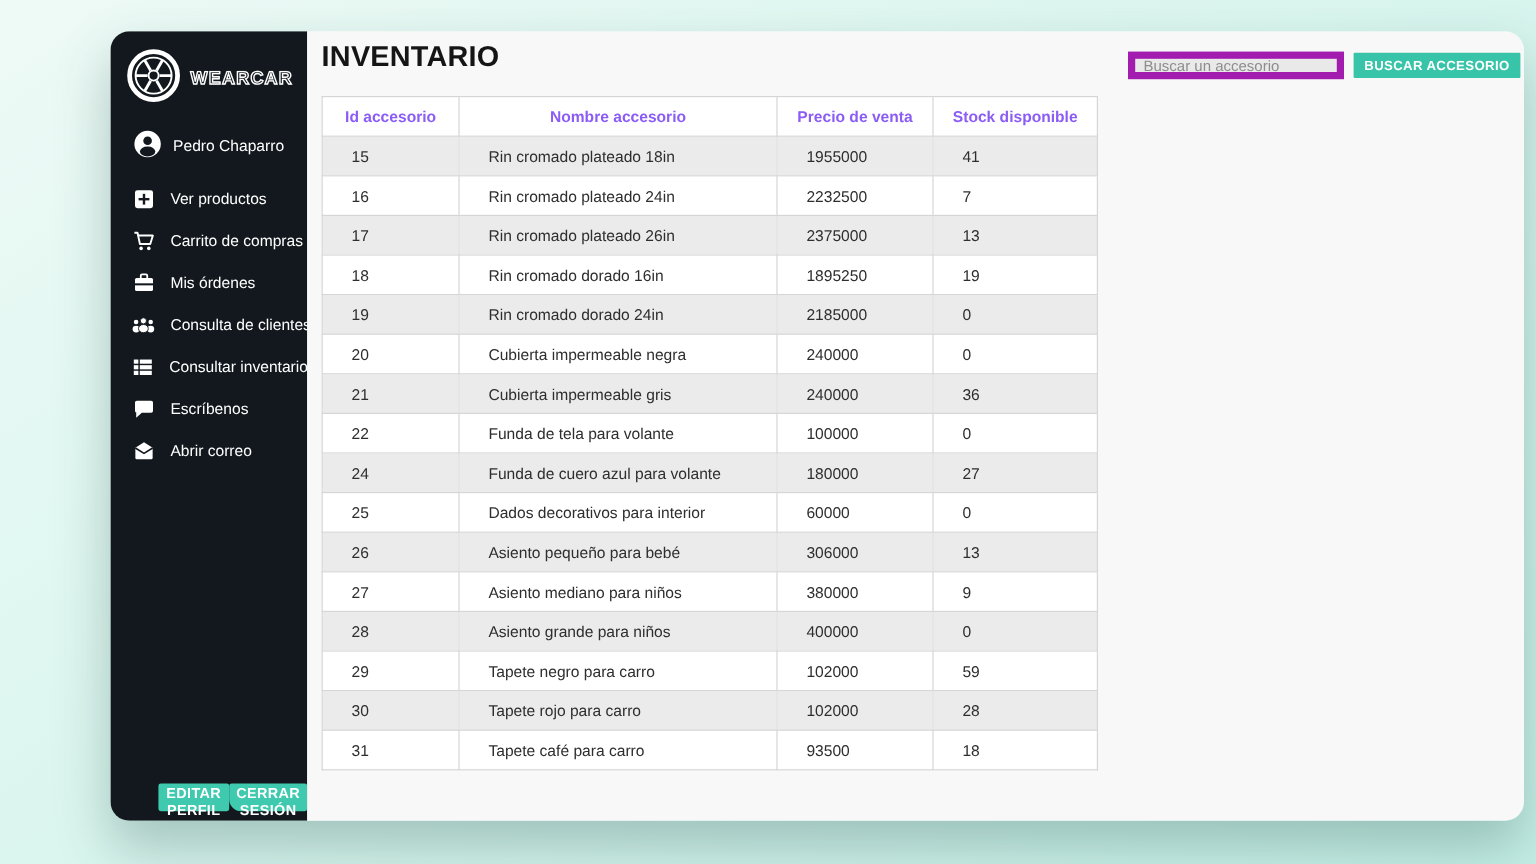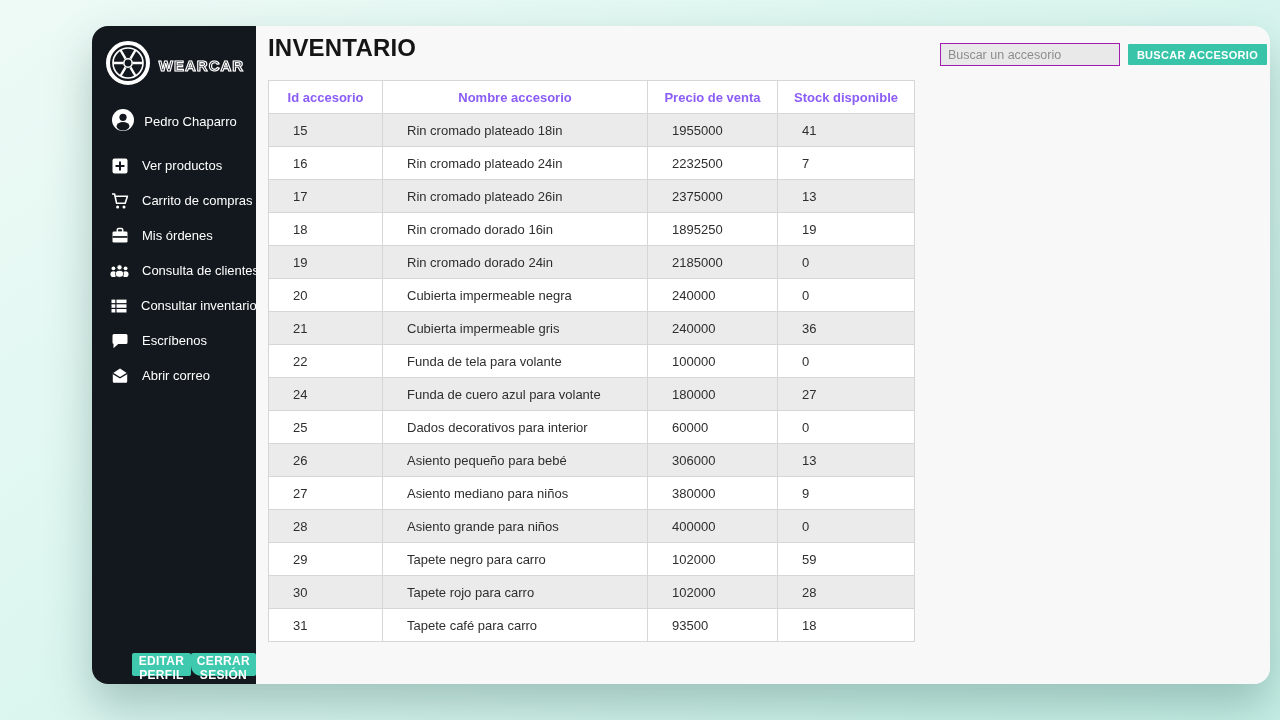--- a/index.html
+++ b/index.html
@@ -73,21 +73,21 @@
     font-size: 24px; font-weight: bold; color: #151515;
     letter-spacing: 0.2px;
   }
   .search-row {
     position: absolute; top: 17px; right: 3px;
     display: flex; gap: 8px; align-items: flex-start;
   }
   .search-input {
     width: 180px; height: 23px;
     background: #e9e9e9;
-    border: 1px solid #a21caf;
+    border: 6px solid #a21caf;
     padding: 2px 7px;
     font-family: "Liberation Sans", sans-serif;
     font-size: 12.5px; color: #1d4ed8;
   }
   .search-input::placeholder { color: #8d8d8d; }
   .search-btn {
     height: 21px; margin-top: 1px;
     background: #38c4a9; color: #ffffff;
     border: none; border-radius: 1px;
     padding: 0 9px;

